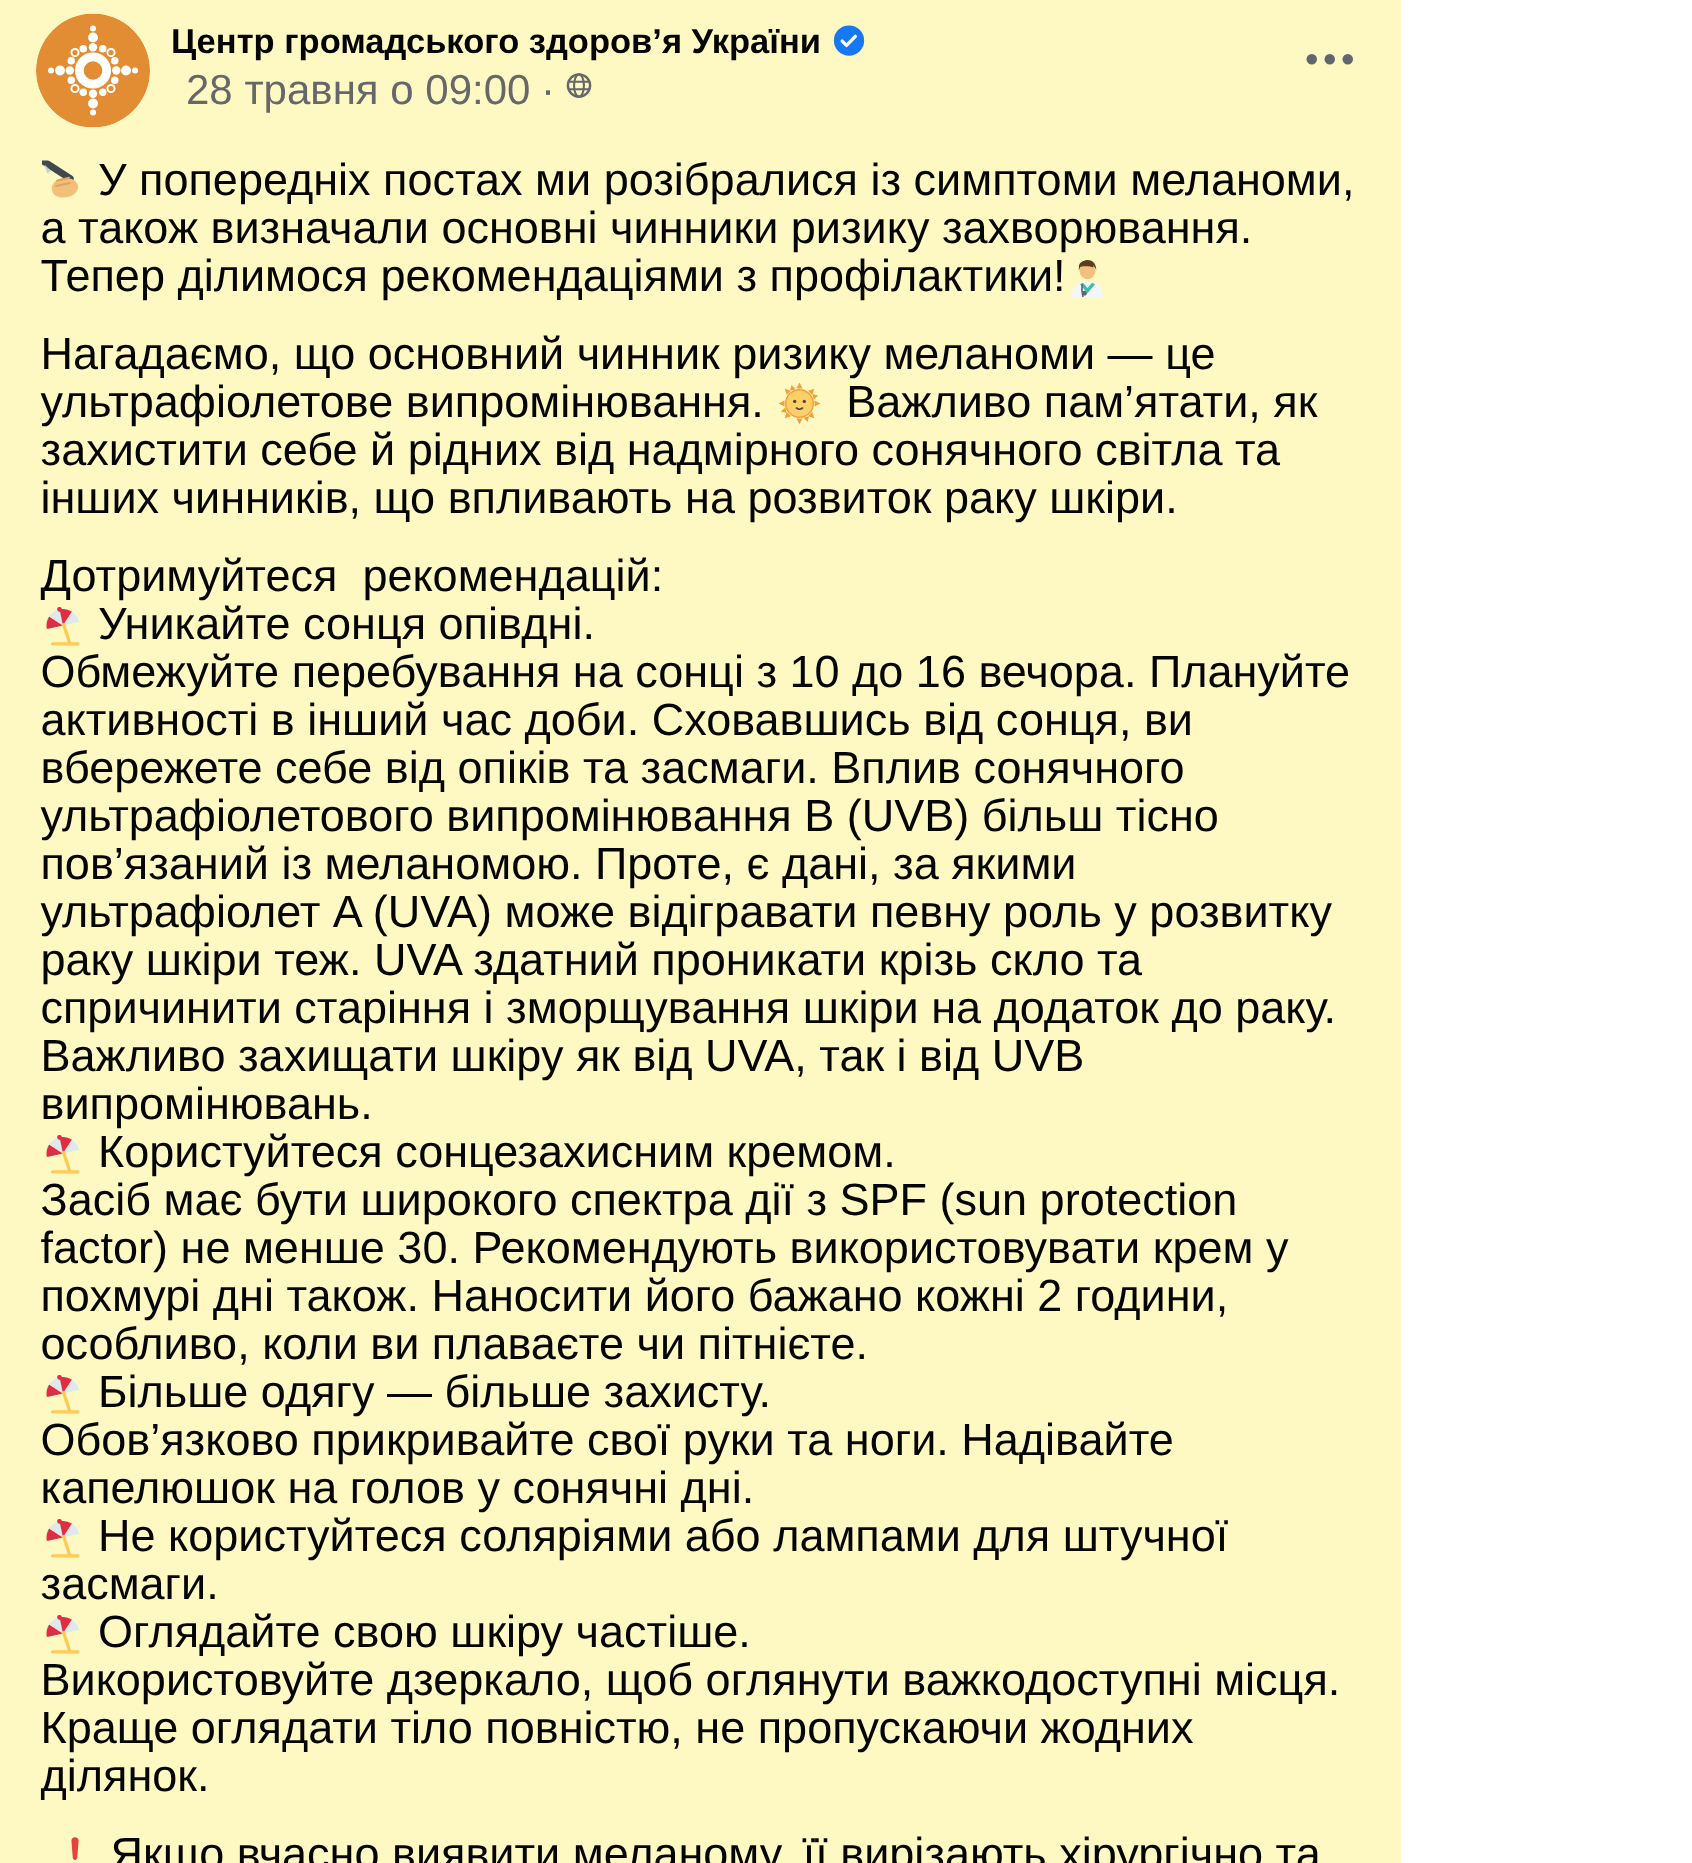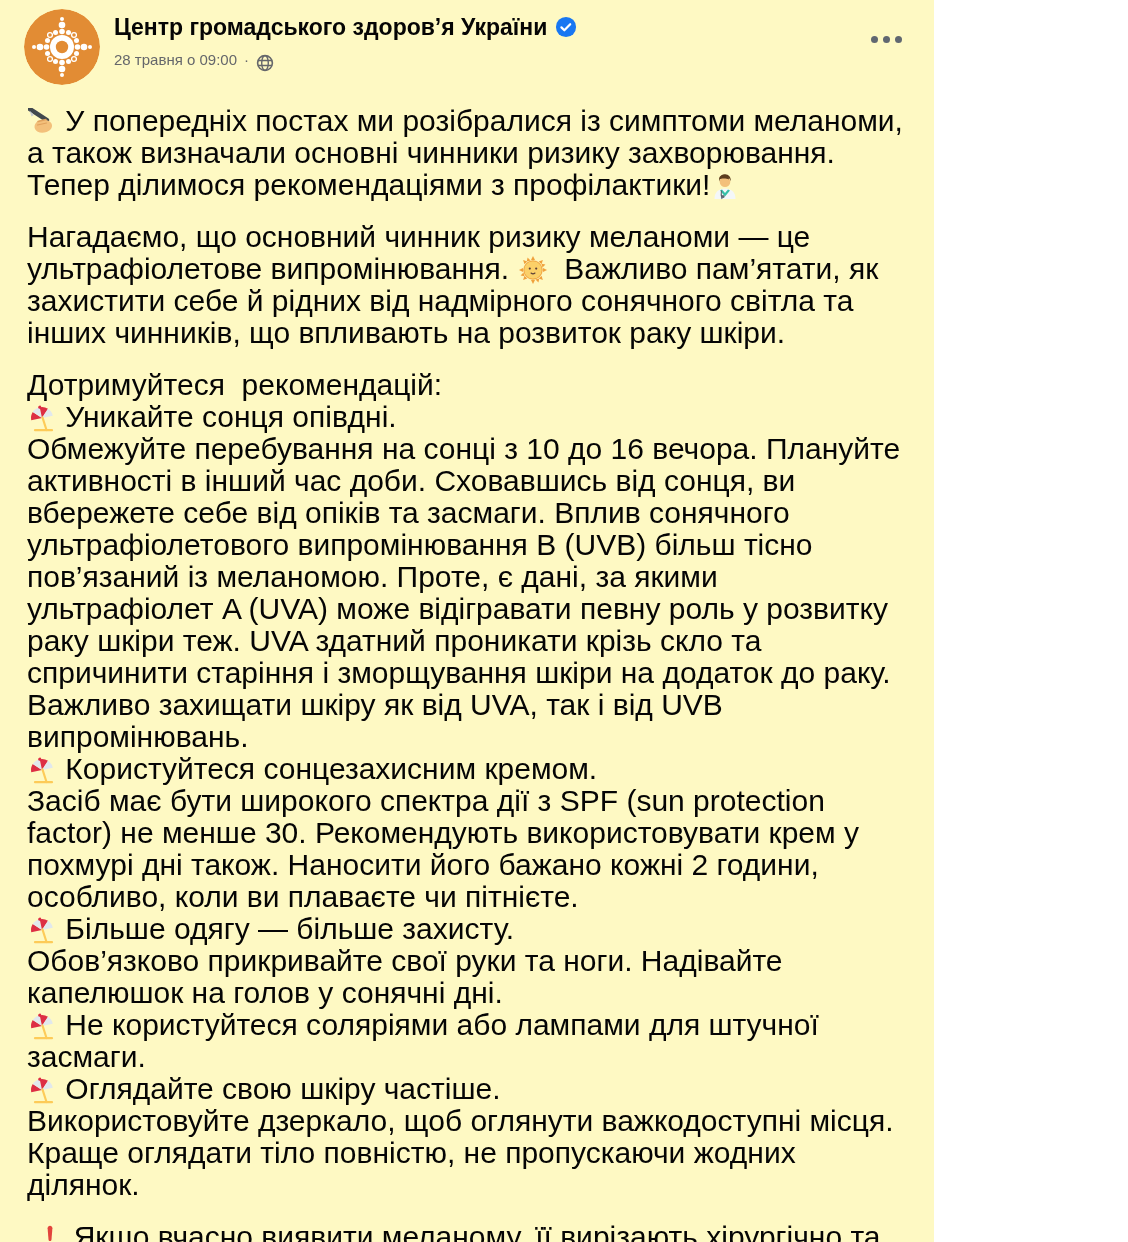--- a/index.html
+++ b/index.html
@@ -12,21 +12,21 @@
   .post{width:934px;background:#fef9c3;position:relative;}
   
   .header{display:flex;align-items:flex-start;padding:9px 24px 0 24px;position:relative;}
   .avatar{width:76px;height:76px;flex:0 0 auto;border-radius:50%;overflow:hidden;cursor:pointer;}
   .avatar svg{display:block;width:100%;height:100%;}
   .header-text{margin-left:14px;padding-top:3px;min-width:0;}
   .name-row{display:flex;align-items:center;gap:8px;}
   .page-name{font-size:23px;font-weight:700;line-height:30px;color:#050505;cursor:pointer;}
   .verified{width:22px;height:22px;display:inline-block;flex:0 0 auto;}
   .verified svg{display:block;width:100%;height:100%;}
-  .meta-row{display:flex;align-items:flex-end;gap:7px;margin-top:6px;color:#65676B;font-size:15px;line-height:24px;}
+  .meta-row{display:flex;align-items:flex-start;gap:7px;margin-top:6px;color:#65676B;font-size:28px;line-height:24px;margin-left:10px;}
   .globe{width:18px;height:18px;display:inline-block;}
   .globe svg{display:block;width:100%;height:100%;}
   .more-btn{position:absolute;right:26px;top:30px;display:flex;gap:5px;align-items:center;cursor:pointer;padding:6px;}
   .more-btn .dot{width:7px;height:7px;border-radius:50%;background:#606770;}
   
   .body-text{padding:20px 27px 0 27px;font-size:30px;line-height:32px;color:#050505;}
   .para{margin:0 0 20px 0;white-space:pre-wrap;}
   .para.gap-before{margin-top:12px;}
   .emoji{display:inline-block;width:28px;height:28px;vertical-align:-5px;margin:0 1px;}
   .emoji svg{display:block;width:100%;height:100%;}

